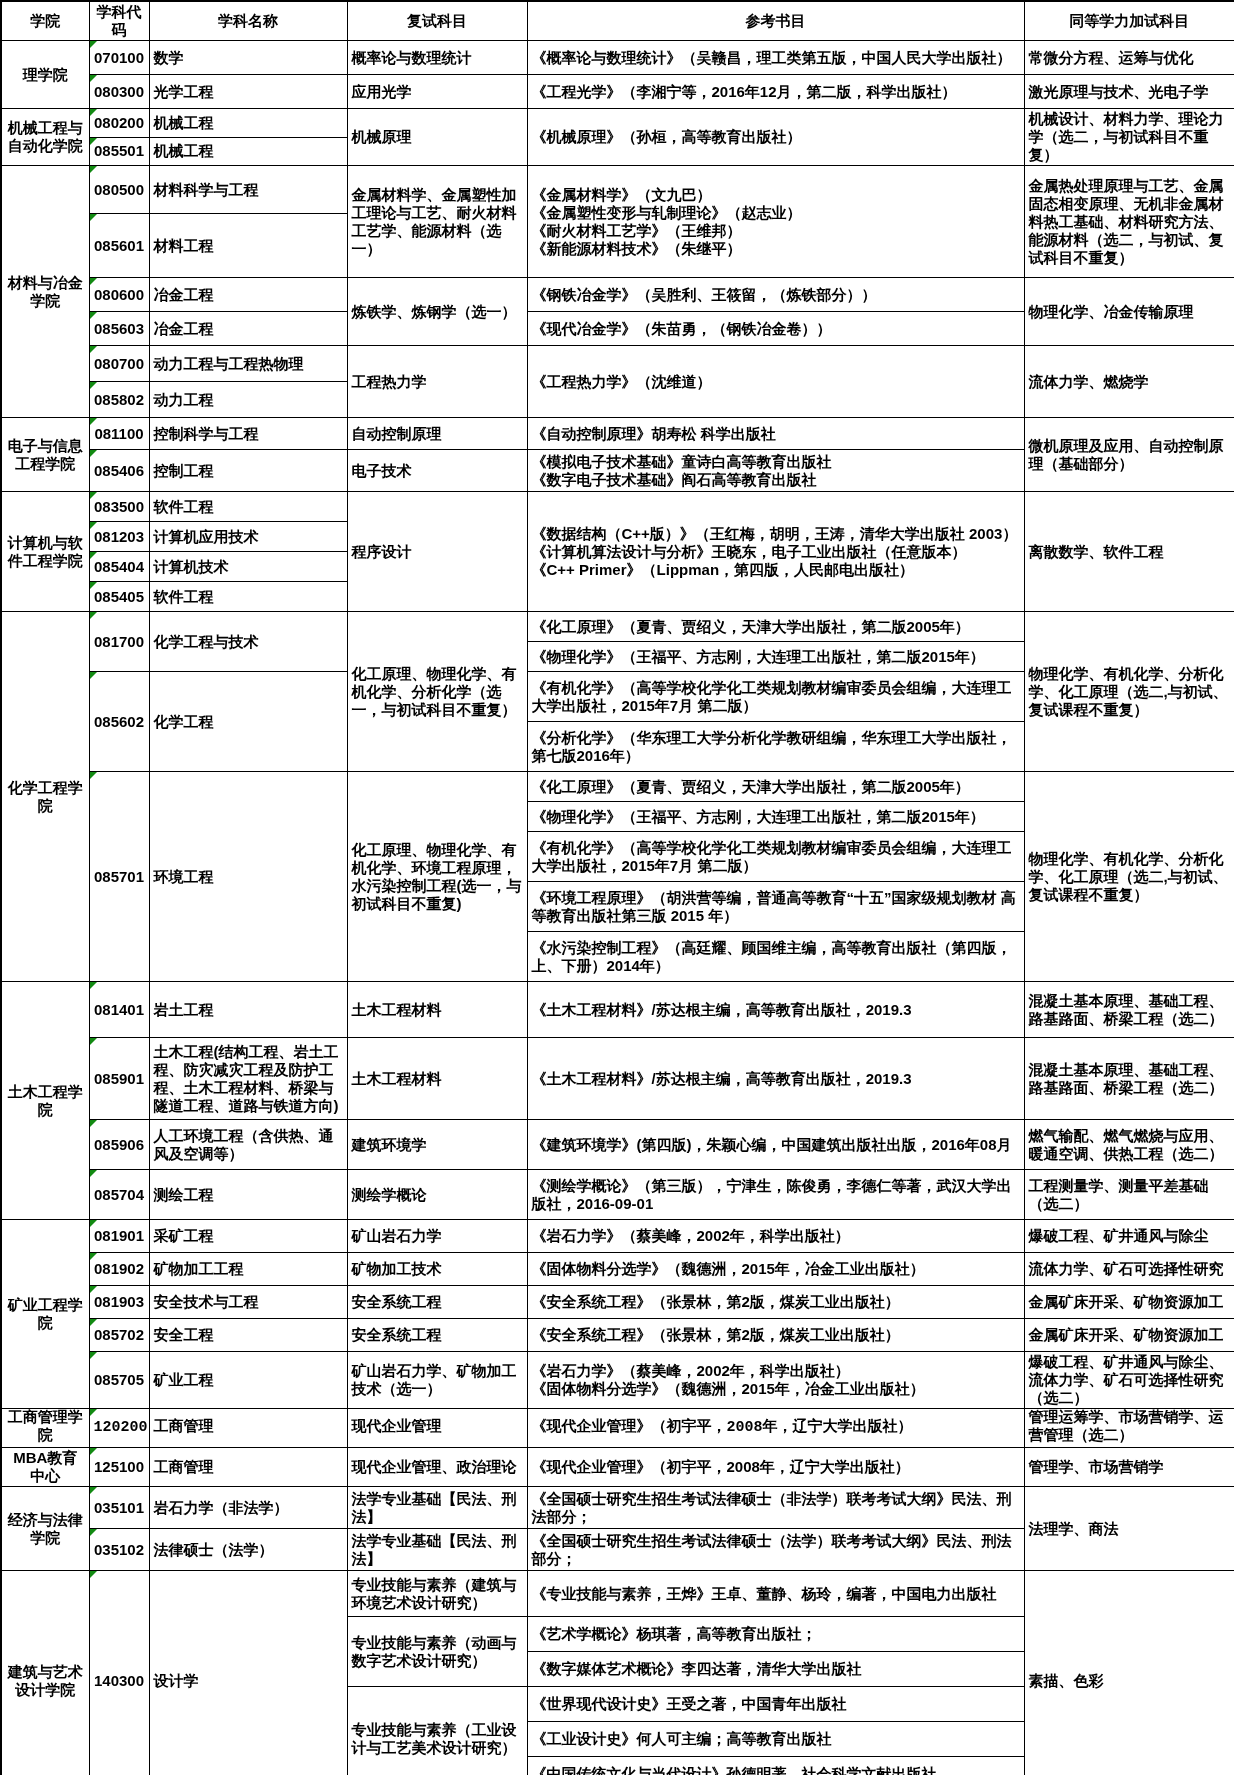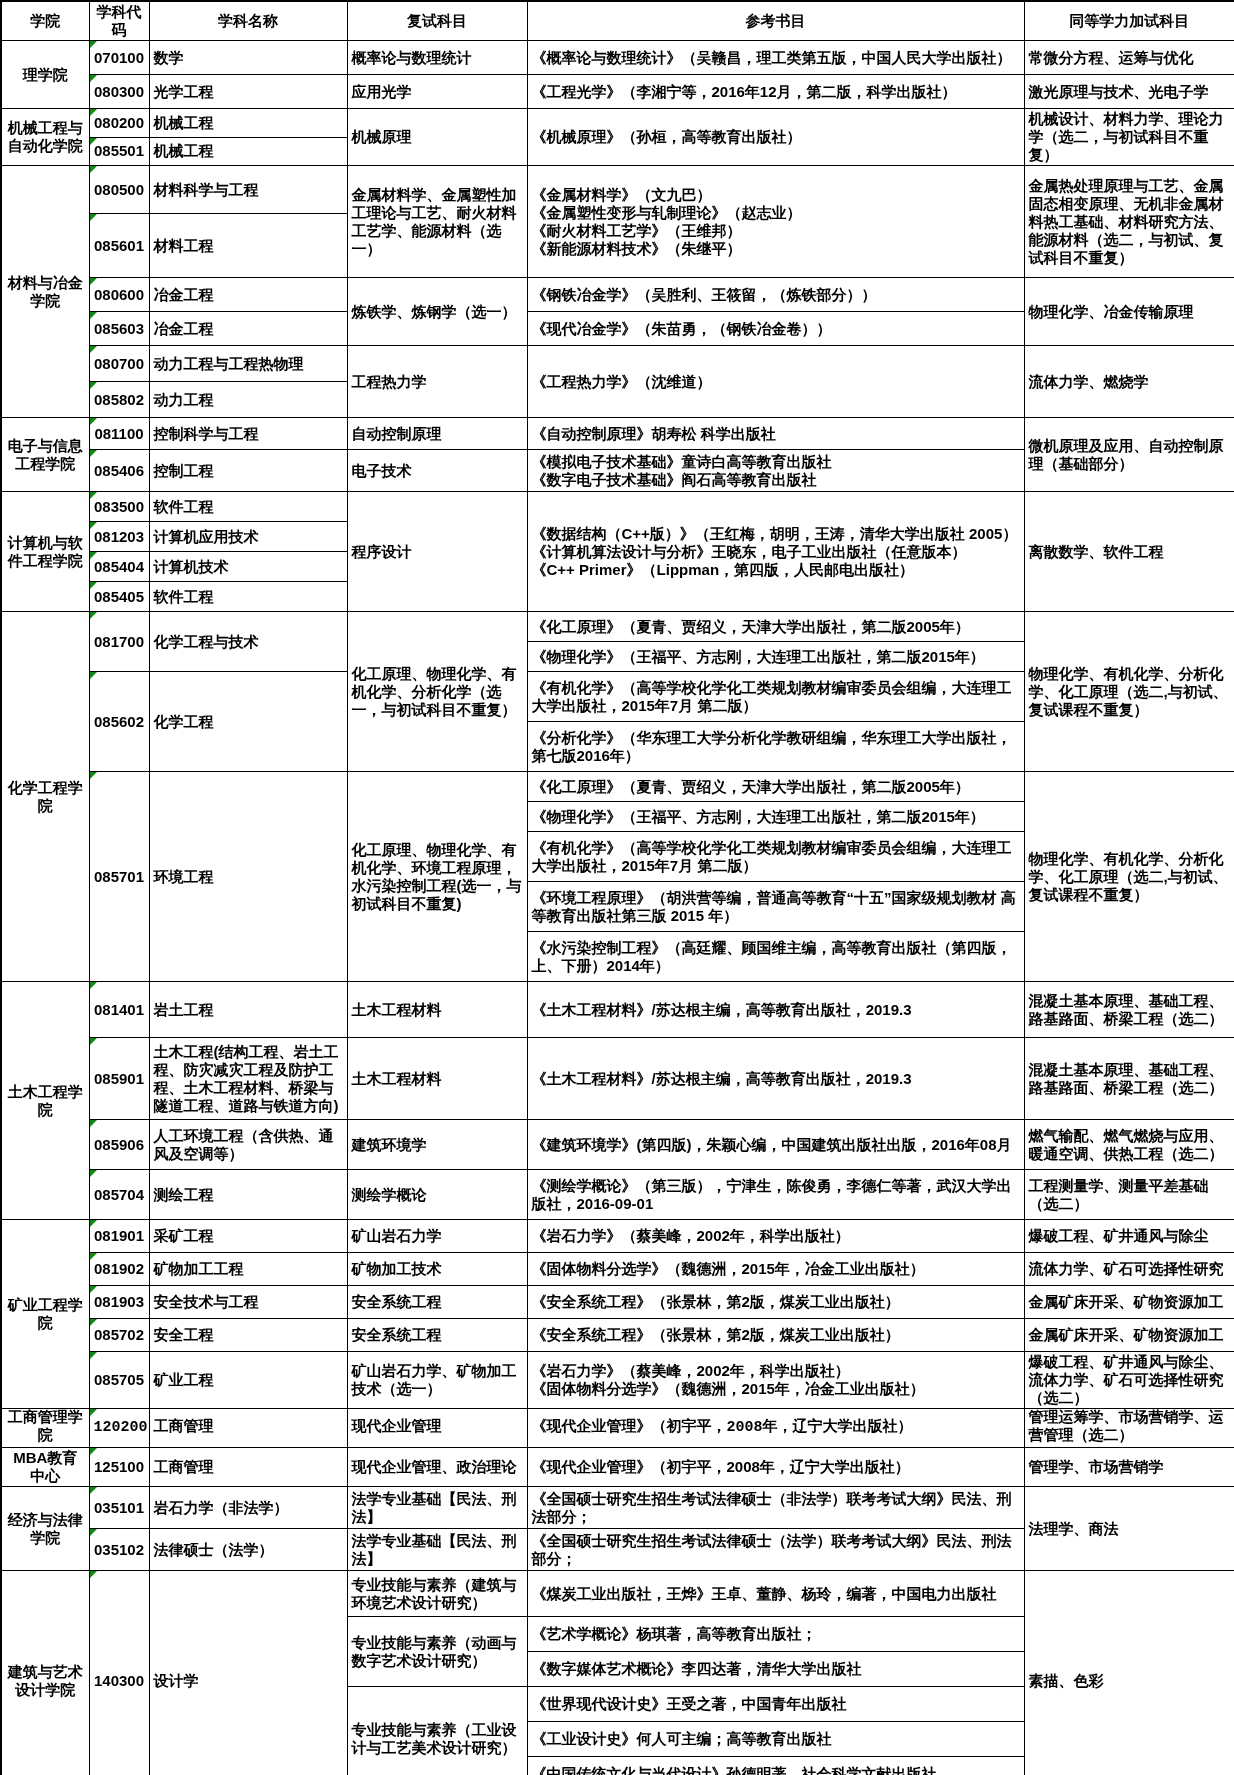--- a/index.html
+++ b/index.html
@@ -144,21 +144,21 @@
           <td class="c2"><span class="cell-text">控制工程</span></td>
           <td class="c3"><span class="cell-text">电子技术</span></td>
           <td class="c4"><span class="cell-text">《模拟电子技术基础》童诗白高等教育出版社
 《数字电子技术基础》阎石高等教育出版社</span></td>
         </tr>
         <tr style="height: 30px;">
           <td rowspan="4" class="c0"><span class="cell-text">计算机与软件工程学院</span></td>
           <td class="c1"><i class="flag"></i><span class="cell-text">083500</span></td>
           <td class="c2"><span class="cell-text">软件工程</span></td>
           <td rowspan="4" class="c3"><span class="cell-text">程序设计</span></td>
-          <td rowspan="4" class="c4"><span class="cell-text">《数据结构（C++版）》（王红梅，胡明，王涛，清华大学出版社 2005）
+          <td rowspan="4" class="c4"><span class="cell-text">《数据结构（C++版）》（王红梅，胡明，王涛，清华大学出版社 2003）
 《计算机算法设计与分析》王晓东，电子工业出版社（任意版本）
 《C++ Primer》（Lippman，第四版，人民邮电出版社）</span></td>
           <td rowspan="4" class="c5"><span class="cell-text">离散数学、软件工程</span></td>
         </tr>
         <tr style="height: 30px;">
           <td class="c1"><i class="flag"></i><span class="cell-text">081203</span></td>
           <td class="c2"><span class="cell-text">计算机应用技术</span></td>
         </tr>
         <tr style="height: 30px;">
           <td class="c1"><i class="flag"></i><span class="cell-text">085404</span></td>
@@ -300,21 +300,21 @@
           <td class="c1"><i class="flag"></i><span class="cell-text">035102</span></td>
           <td class="c2"><span class="cell-text">法律硕士（法学）</span></td>
           <td class="c3"><span class="cell-text">法学专业基础【民法、刑法】</span></td>
           <td class="c4"><span class="cell-text">《全国硕士研究生招生考试法律硕士（法学）联考考试大纲》民法、刑法部分；</span></td>
         </tr>
         <tr style="height: 46px;">
           <td rowspan="6" class="c0"><span class="cell-text">建筑与艺术设计学院</span></td>
           <td rowspan="6" class="c1"><i class="flag"></i><span class="cell-text">140300</span></td>
           <td rowspan="6" class="c2"><span class="cell-text">设计学</span></td>
           <td class="c3"><span class="cell-text">专业技能与素养（建筑与环境艺术设计研究）</span></td>
-          <td class="c4"><span class="cell-text">《煤炭工业出版社，王烨》王卓、董静、杨玲，编著，中国电力出版社</span></td>
+          <td class="c4"><span class="cell-text">《专业技能与素养，王烨》王卓、董静、杨玲，编著，中国电力出版社</span></td>
           <td rowspan="6" class="c5"><span class="cell-text">素描、色彩</span></td>
         </tr>
         <tr style="height: 35px;">
           <td rowspan="2" class="c3"><span class="cell-text">专业技能与素养（动画与数字艺术设计研究）</span></td>
           <td class="c4"><span class="cell-text">《艺术学概论》杨琪著，高等教育出版社；</span></td>
         </tr>
         <tr style="height: 35px;">
           <td class="c4"><span class="cell-text">《数字媒体艺术概论》李四达著，清华大学出版社</span></td>
         </tr>
         <tr style="height: 35px;">

